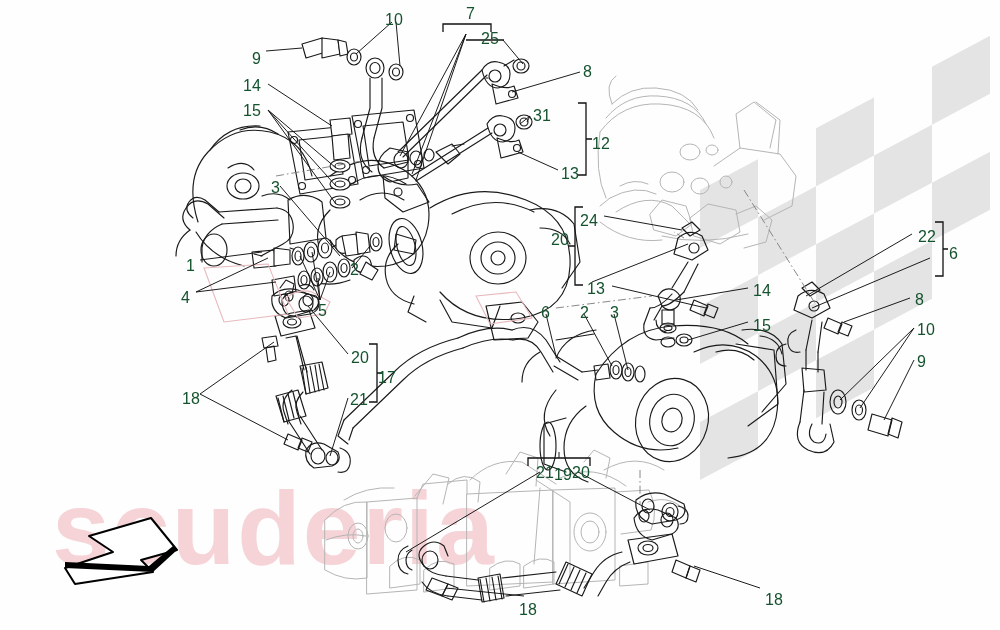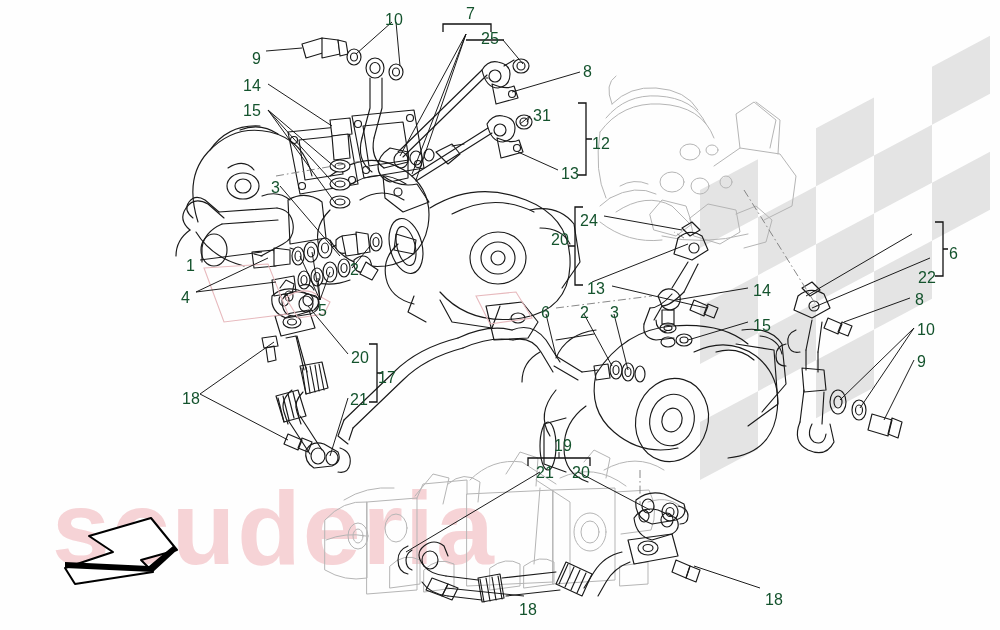--- a/index.html
+++ b/index.html
@@ -591,39 +591,39 @@
       <div class="lbl" style="left: 252px; top: 51px;">9</div>
       <div class="lbl" style="left: 583px; top: 64px;">8</div>
       <div class="lbl" style="left: 243px; top: 78px;">14</div>
       <div class="lbl" style="left: 533px; top: 108px;">31</div>
       <div class="lbl" style="left: 592px; top: 136px;">12</div>
       <div class="lbl" style="left: 243px; top: 103px;">15</div>
       <div class="lbl" style="left: 561px; top: 166px;">13</div>
       <div class="lbl" style="left: 271px; top: 180px;">3</div>
       <div class="lbl" style="left: 580px; top: 213px;">24</div>
       <div class="lbl" style="left: 551px; top: 232px;">20</div>
-      <div class="lbl" style="left: 918px; top: 229px; margin-top: 41px;">22</div>
+      <div class="lbl" style="left: 918px; top: 229px;">22</div>
       <div class="lbl" style="left: 949px; top: 246px;">6</div>
       <div class="lbl" style="left: 186px; top: 258px;">1</div>
       <div class="lbl" style="left: 350px; top: 262px;">2</div>
       <div class="lbl" style="left: 587px; top: 281px;">13</div>
       <div class="lbl" style="left: 753px; top: 283px;">14</div>
       <div class="lbl" style="left: 915px; top: 292px;">8</div>
       <div class="lbl" style="left: 181px; top: 290px;">4</div>
       <div class="lbl" style="left: 318px; top: 303px;">5</div>
       <div class="lbl" style="left: 541px; top: 305px;">6</div>
       <div class="lbl" style="left: 580px; top: 305px;">2</div>
       <div class="lbl" style="left: 610px; top: 305px;">3</div>
       <div class="lbl" style="left: 753px; top: 318px;">15</div>
       <div class="lbl" style="left: 917px; top: 322px;">10</div>
       <div class="lbl" style="left: 351px; top: 350px;">20</div>
       <div class="lbl" style="left: 917px; top: 354px;">9</div>
       <div class="lbl" style="left: 378px; top: 370px; text-align: right;">17</div>
       <div class="lbl" style="left: 182px; top: 391px;">18</div>
       <div class="lbl" style="left: 350px; top: 392px;">21</div>
-      <div class="lbl" style="left: 554px; top: 438px;">19</div>
+      <div class="lbl" style="left: 554px; top: 467px;">19</div>
       <div class="lbl" style="left: 536px; top: 465px;">21</div>
       <div class="lbl" style="left: 572px; top: 465px;">20</div>
       <div class="lbl" style="left: 765px; top: 592px;">18</div>
       <div class="lbl" style="left: 519px; top: 602px;">18</div>
     </div>
 
 </div>
 
 </body></html>

